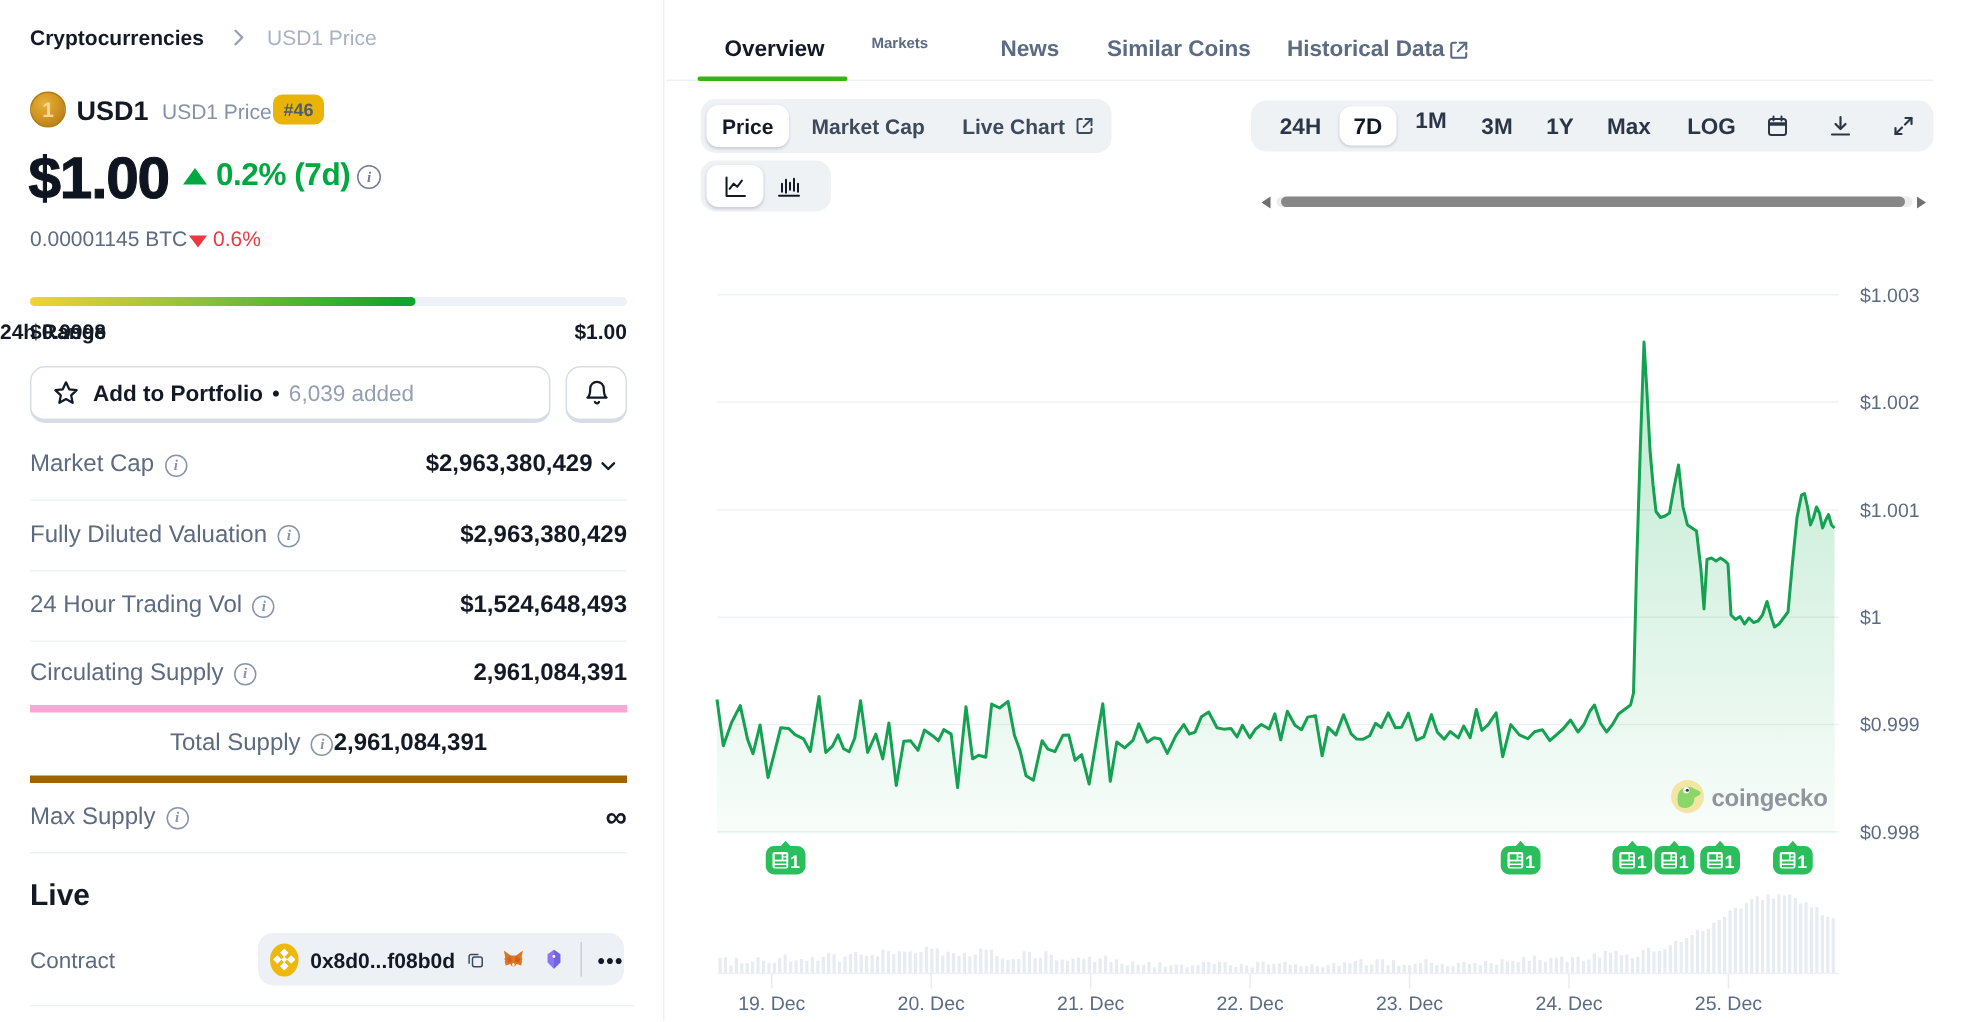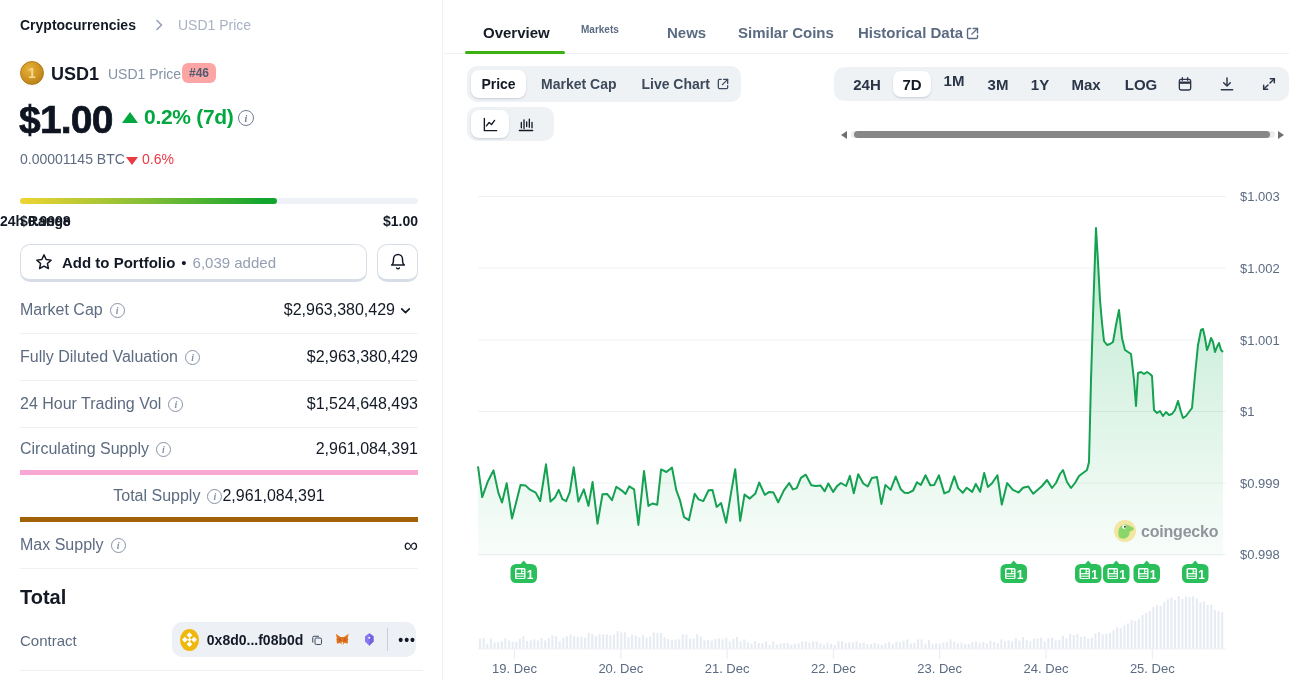--- a/index.html
+++ b/index.html
@@ -1,20 +1,20 @@
 <!DOCTYPE html>
 <html><head>
 <meta charset="utf-8">
 <style>
 * { margin:0; padding:0; box-sizing:border-box; }
 html,body { width:1307px; height:681px; background:#fff; font-family:"Liberation Sans", sans-serif; overflow:hidden; }
 .abs { position:absolute; }
 #page { position:relative; width:1307px; height:505px; }
 .stat-label { font-size:16px; color:#5d6b81; display:flex; align-items:center; gap:7px; }
-.stat-value { font-size:16px; font-weight:400; color:#131a26; }
+.stat-value { font-size:16px; font-weight:700; color:#131a26; }
 .icirc { width:15px; height:15px; border-radius:50%; border:1.4px solid #8794a8; color:#8794a8; font-size:10px; font-weight:700; display:inline-flex; align-items:center; justify-content:center; font-family:"Liberation Serif",serif; font-style:italic; }
 .pill { background:#eff2f5; border-radius:10px; position:absolute; display:flex; align-items:center; }
 .chip { background:#fff; border-radius:8px; box-shadow:0 1px 2px rgba(25,40,60,.18); display:flex; align-items:center; justify-content:center; font-weight:700; color:#131a26; }
 .tbtn { font-size:14px; font-weight:700; color:#2a3648; }
 </style>
 </head>
 <body>
 <div id="page">
 
   <div class="abs" style="left:0;top:0;width:443px;height:681px;border-right:1px solid #eff2f5;"></div>
@@ -23,21 +23,21 @@
   <svg class="abs" style="left:154px;top:19px;" width="10" height="12" viewBox="0 0 10 12" fill="none" stroke="#94a0b4" stroke-width="1.6" stroke-linecap="round" stroke-linejoin="round">
       <path d="M3 1.5L7.5 6L3 10.5"></path>
     </svg>
   <div class="abs" style="left:178px;top:17px;font-size:14px;color:#a9b2c4;">USD1 Price</div>
 
   <div class="abs" style="left:20px;top:61px;width:24px;height:24px;border-radius:50%;background:radial-gradient(circle at 38% 32%, #e7b239 0%, #cc9020 55%, #a9761b 100%);border:1px solid #b07c14;display:flex;align-items:center;justify-content:center;">
      <span style="color:#f3d894;font-weight:700;font-size:14px;">1</span>
   </div>
   <div class="abs" style="left:51px;top:64px;font-size:18px;font-weight:700;color:#131a26;">USD1</div>
   <div class="abs" style="left:108px;top:66px;font-size:14px;color:#8592a6;">USD1 Price</div>
-  <div class="abs" style="left:182px;top:63px;background:#fca5a5;border-radius:6px;padding:3px 7px;font-size:12px;font-weight:700;color:#4e5b70;">#46</div>
+  <div class="abs" style="left:182px;top:63px;background:#eab308;border-radius:6px;padding:3px 7px;font-size:12px;font-weight:700;color:#4e5b70;">#46</div>
 
   <div class="abs" style="left:19px;top:98px;font-size:39px;font-weight:700;color:#0e1520;letter-spacing:-0.8px;-webkit-text-stroke:0.7px #0e1520;">$1.00</div>
   <div class="abs" style="left:122px;top:112px;width:0;height:0;border-left:8px solid transparent;border-right:8px solid transparent;border-bottom:11px solid #00a83f;"></div>
   <div class="abs" style="left:144px;top:105px;font-size:21px;font-weight:700;color:#00a83f;letter-spacing:-0.3px;">0.2% (7d)</div>
   <div class="abs" style="left:238px;top:110px;width:16px;height:16px;border-radius:50%;border:1.5px solid #707d92;color:#707d92;font-size:10px;font-weight:700;display:flex;align-items:center;justify-content:center;font-family:'Liberation Serif',serif;font-style:italic;">i</div>
 
   <div class="abs" style="left:20px;top:151px;font-size:14px;color:#5d6b81;">0.00001145 BTC</div>
   <div class="abs" style="left:126px;top:157px;width:0;height:0;border-left:6px solid transparent;border-right:6px solid transparent;border-top:8px solid #ea3943;"></div>
   <div class="abs" style="left:142px;top:151px;font-size:14px;color:#ea3943;">0.6%</div>
 
@@ -83,21 +83,21 @@
     <span class="stat-value" style="">2,961,084,391</span>
   </div>
   <div class="abs" style="left:20px;top:522px;width:398px;height:47px;border-bottom:1px solid #eff2f5;display:flex;align-items:center;justify-content:space-between;">
     <span class="stat-label">Max Supply <span class="icirc">i</span></span>
     <span class="stat-value" style="font-size:20px;">∞</span>
   </div>
   <svg class="abs" style="left:398px;top:304px;" width="15" height="13" viewBox="0 0 24 24" fill="none" stroke="#131a26" stroke-width="3" stroke-linecap="round" stroke-linejoin="round">
       <path d="M5 9l7 7 7-7"></path>
     </svg>
 
-  <div class="abs" style="left:20px;top:586px;font-size:20px;font-weight:700;color:#131a26;">Total</div>
+  <div class="abs" style="left:20px;top:586px;font-size:20px;font-weight:700;color:#131a26;">Live</div>
 
   <div class="abs" style="left:20px;top:632px;font-size:15px;color:#5d6b81;">Contract</div>
   <div class="abs" style="left:172px;top:622px;width:244px;height:35px;background:#edf0f4;border-radius:10px;display:flex;align-items:center;padding-left:8px;">
     <span style="width:22px;height:22px;border-radius:50%;background:#eeb80d;display:inline-flex;align-items:center;justify-content:center;">
       <svg width="15" height="15" viewBox="0 0 24 24" fill="#fff">
           <path d="M12 2.2L16.6 6.8 12 11.4 7.4 6.8zM4.6 9.4L9.2 14 4.6 18.6 0 14zM19.4 9.4L24 14 19.4 18.6 14.8 14zM12 10.8L15.2 14 12 17.2 8.8 14zM12 16.6L16.6 21.2 12 25.8 7.4 21.2z" transform="translate(0,-1.8)"></path>
         </svg>
     </span>
     <span style="font-size:14px;font-weight:700;color:#131a26;padding-left:8px;">0x8d0...f08b0d</span>
     <svg style="margin-left:8px;" width="14" height="14" viewBox="0 0 24 24" fill="none" stroke="#3c4a5e" stroke-width="2">

